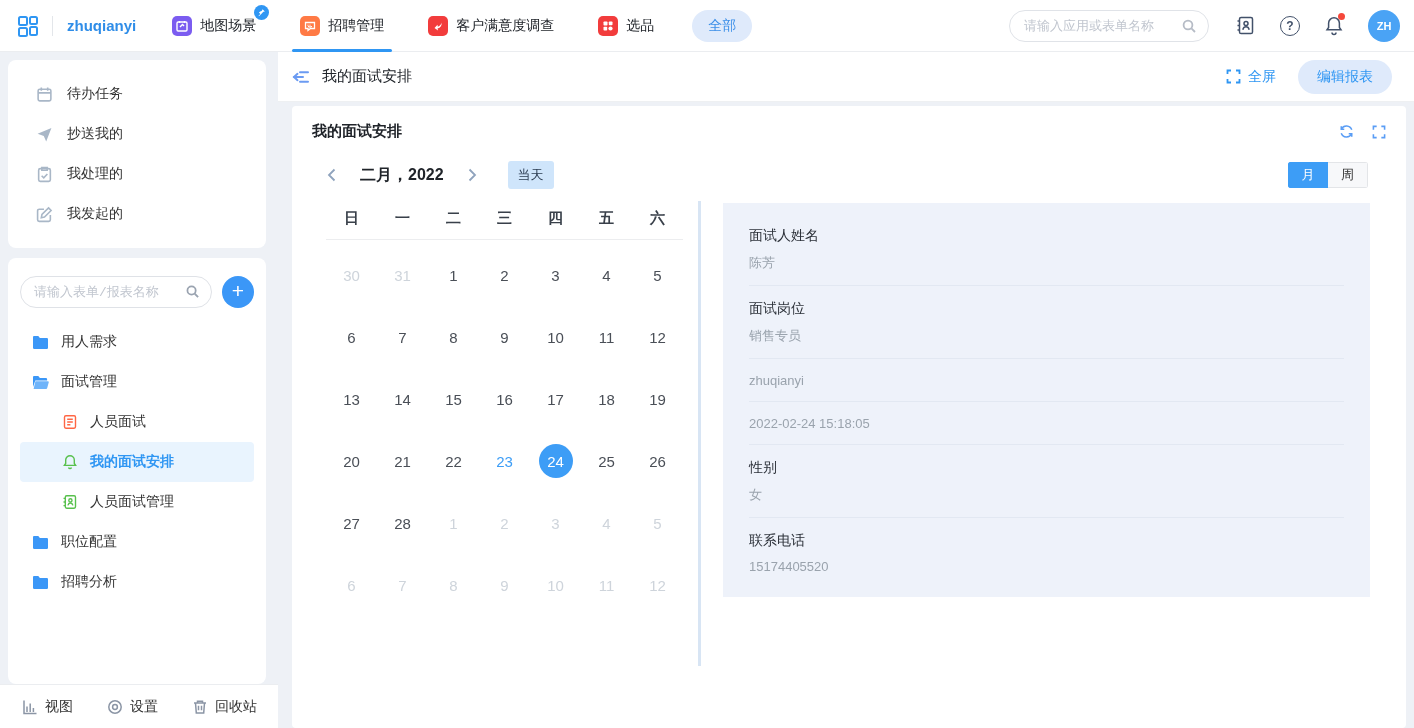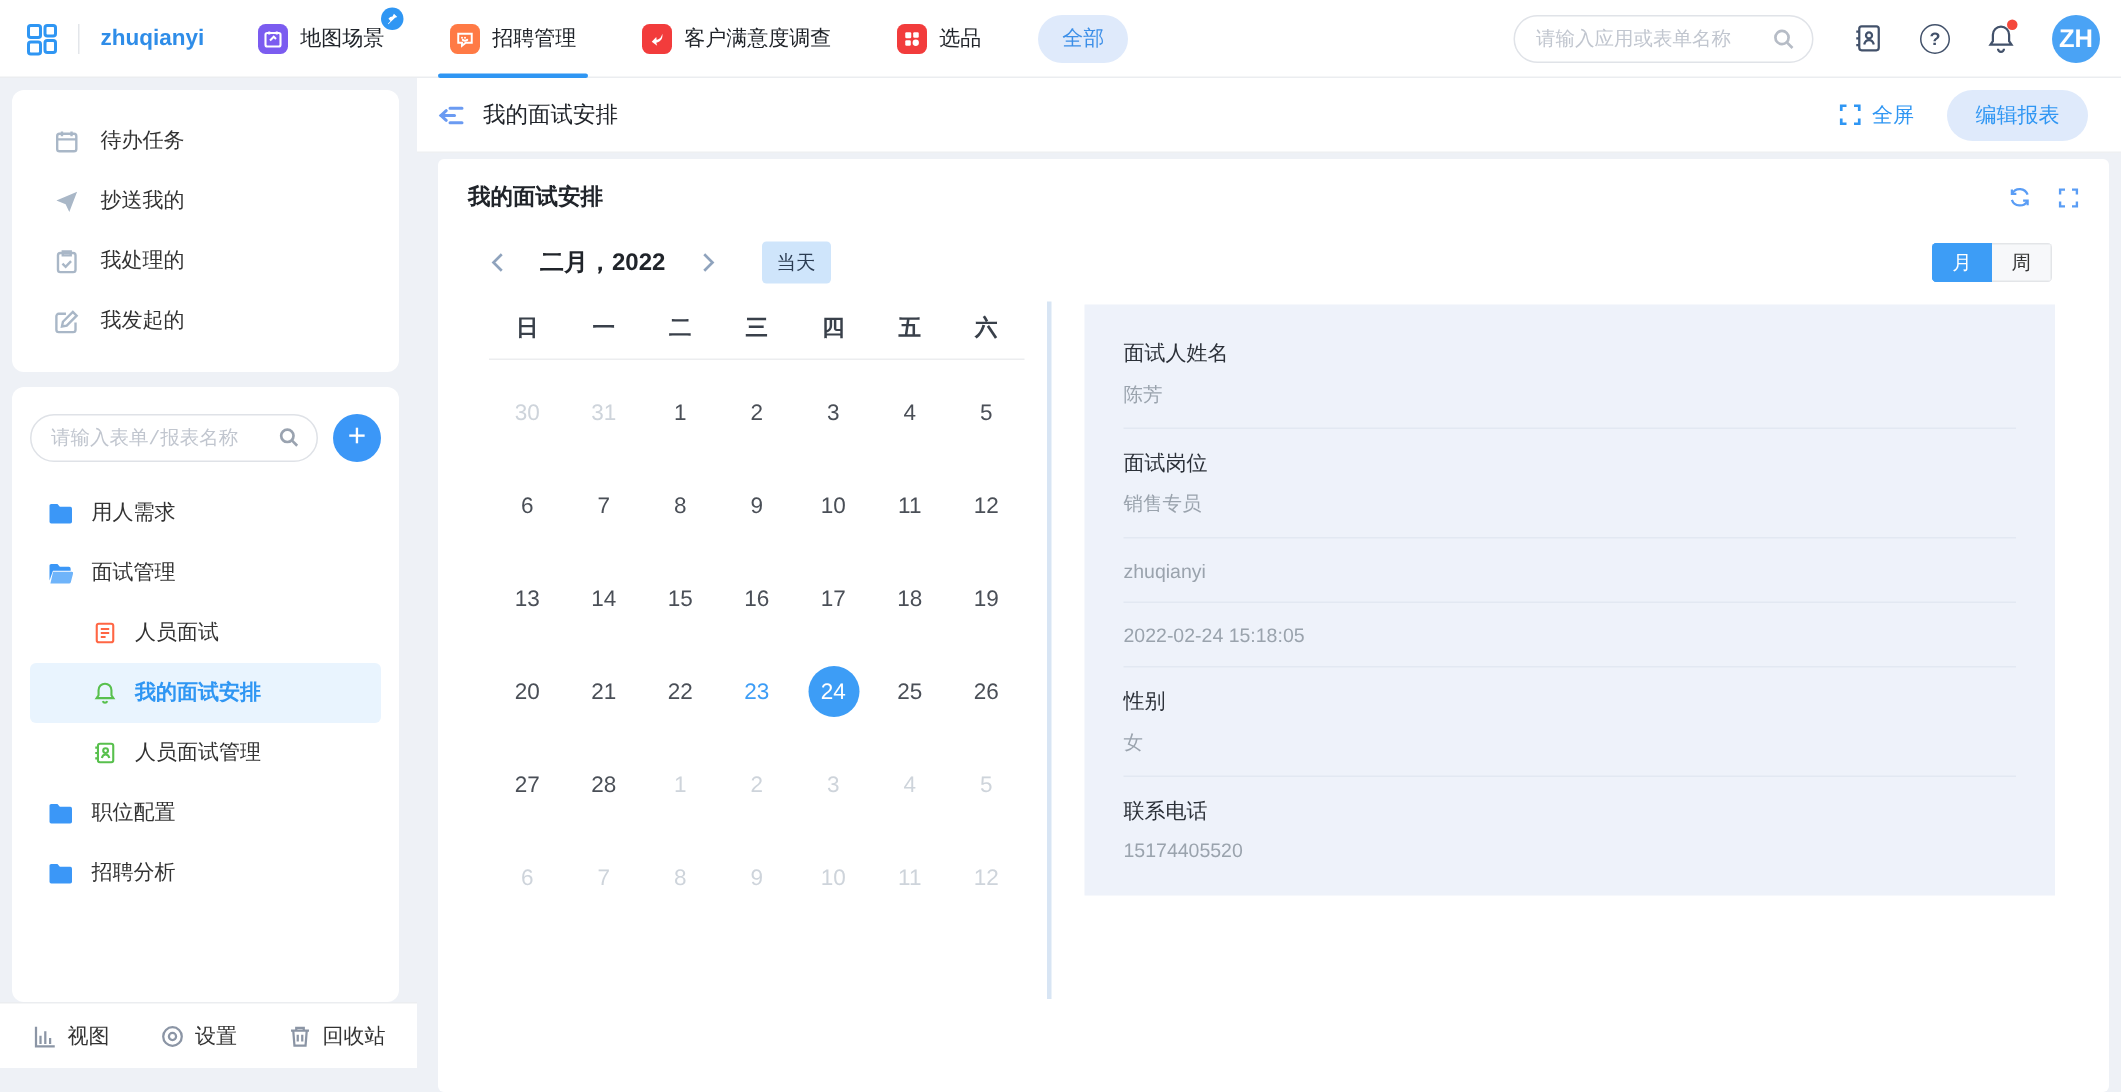--- a/index.html
+++ b/index.html
@@ -19,41 +19,41 @@
   .pin-badge { position:absolute; top:5px; right:-13px; width:15px; height:15px; border-radius:50%; background:#2f96f3; display:flex; align-items:center; justify-content:center; }
   .all-pill { background:#dfeafb; color:#3c8fe8; font-size:14px; padding:7px 16px; border-radius:16px; cursor:pointer; margin-left:-6px; }
   .tb-search { position:relative; margin-left:auto; margin-right:26px; }
   .tb-search input { width:200px; height:32px; border:1px solid #e0e3e8; border-radius:16px; padding:0 34px 0 14px; font-size:13px; outline:none; color:#333; font-family:inherit; }
   .tb-search input::placeholder { color:#c1c6cf; }
   .search-glass { position:absolute; right:12px; top:8px; }
   .tb-icons { display:flex; align-items:center; gap:24px; }
   .tb-icon { cursor:pointer; position:relative; }
   .help-circle { width:20px; height:20px; border:1.6px solid #42516a; border-radius:50%; color:#42516a; font-size:12px; font-weight:bold; display:flex; align-items:center; justify-content:center; }
   .red-dot { position:absolute; top:-2px; right:-1px; width:7px; height:7px; background:#f5483b; border-radius:50%; }
-  .avatar { width:32px; height:32px; border-radius:50%; background:#4aa3f5; color:#fff; font-size:17px; font-weight:bold; display:flex; align-items:center; justify-content:center; cursor:pointer; }
+  .avatar { width:32px; height:32px; border-radius:50%; background:#4aa3f5; color:#fff; font-size:11px; font-weight:bold; display:flex; align-items:center; justify-content:center; cursor:pointer; }
 
   
   .layout { display:flex; height:676px; }
   .sidebar { width:278px; padding:8px 12px 0 8px; display:flex; flex-direction:column; }
   .main { flex:1; display:flex; flex-direction:column; min-width:0; }
 
   
   .side-card { background:#fff; border-radius:8px; }
   .quick-card { padding:14px 0; margin-bottom:10px; }
   .quick-item { height:40px; display:flex; align-items:center; gap:14px; padding-left:28px; font-size:14px; color:#333; cursor:pointer; }
   .tree-card { flex:1; padding:18px 12px 0 12px; overflow:hidden; }
   .side-search-row { display:flex; align-items:center; margin-bottom:14px; }
   .side-search { position:relative; flex:1; }
   .side-search input { width:100%; height:32px; border:1px solid #dfe2e7; border-radius:16px; padding:0 32px 0 13px; font-size:13px; outline:none; color:#333; font-family:Liberation Mono, monospace; }
   .side-search input::placeholder { color:#c1c6cf; }
   .add-btn { width:32px; height:32px; min-width:32px; border-radius:50%; background:#3b97f7; color:#fff; border:none; font-size:21px; line-height:1; margin-left:10px; cursor:pointer; display:flex; align-items:center; justify-content:center; padding-bottom:3px; }
   .tree-row { height:40px; display:flex; align-items:center; gap:12px; padding-left:12px; font-size:14px; color:#333; cursor:pointer; border-radius:4px; }
   .tree-child { padding-left:42px; }
   .tree-child.is-active { background:#e9f4fe; color:#2f96f3; font-weight:bold; }
-  .side-footer { height:44px; background:#fff; border-top:1px solid #ebedf0; margin:0 -12px 16px -8px; display:flex; align-items:center; padding-left:22px; gap:34px; }
+  .side-footer { height:44px; background:#fff; border-top:1px solid #ebedf0; margin:0 -12px 0 -8px; display:flex; align-items:center; padding-left:22px; gap:34px; }
   .foot-item { display:flex; align-items:center; gap:7px; font-size:14px; color:#333; cursor:pointer; }
 
   
   .main-header { height:50px; background:#fff; border-bottom:1px solid #eef0f2; display:flex; align-items:center; padding:0 22px 0 14px; }
   .collapse-btn { cursor:pointer; margin-right:12px; }
   .page-title { font-size:15px; color:#20242a; }
   .mh-right { margin-left:auto; display:flex; align-items:center; gap:22px; }
   .fullscreen-link { display:flex; align-items:center; gap:7px; color:#2f96f3; font-size:14px; cursor:pointer; }
   .edit-report-btn { background:#dfeafb; color:#2f96f3; border:none; font-size:14px; font-family:inherit; padding:8px 19px; border-radius:17px; cursor:pointer; }
 

